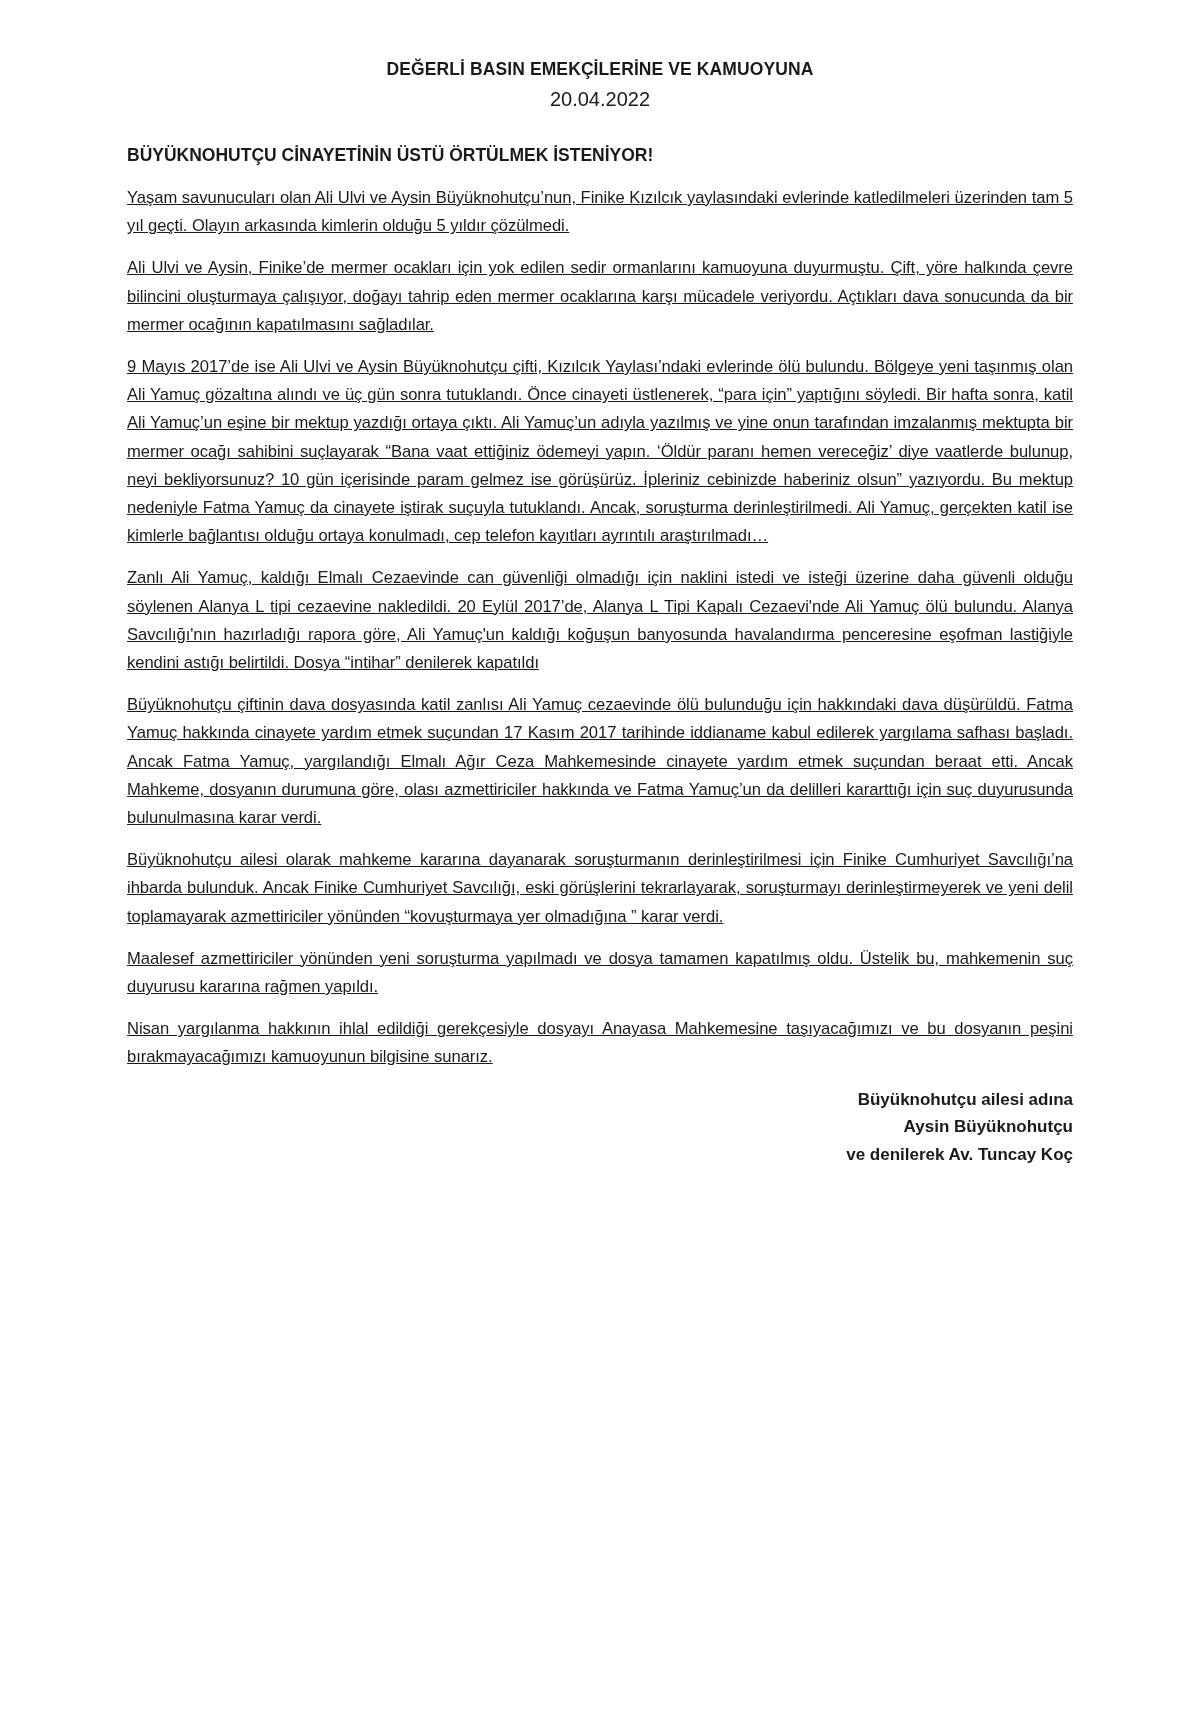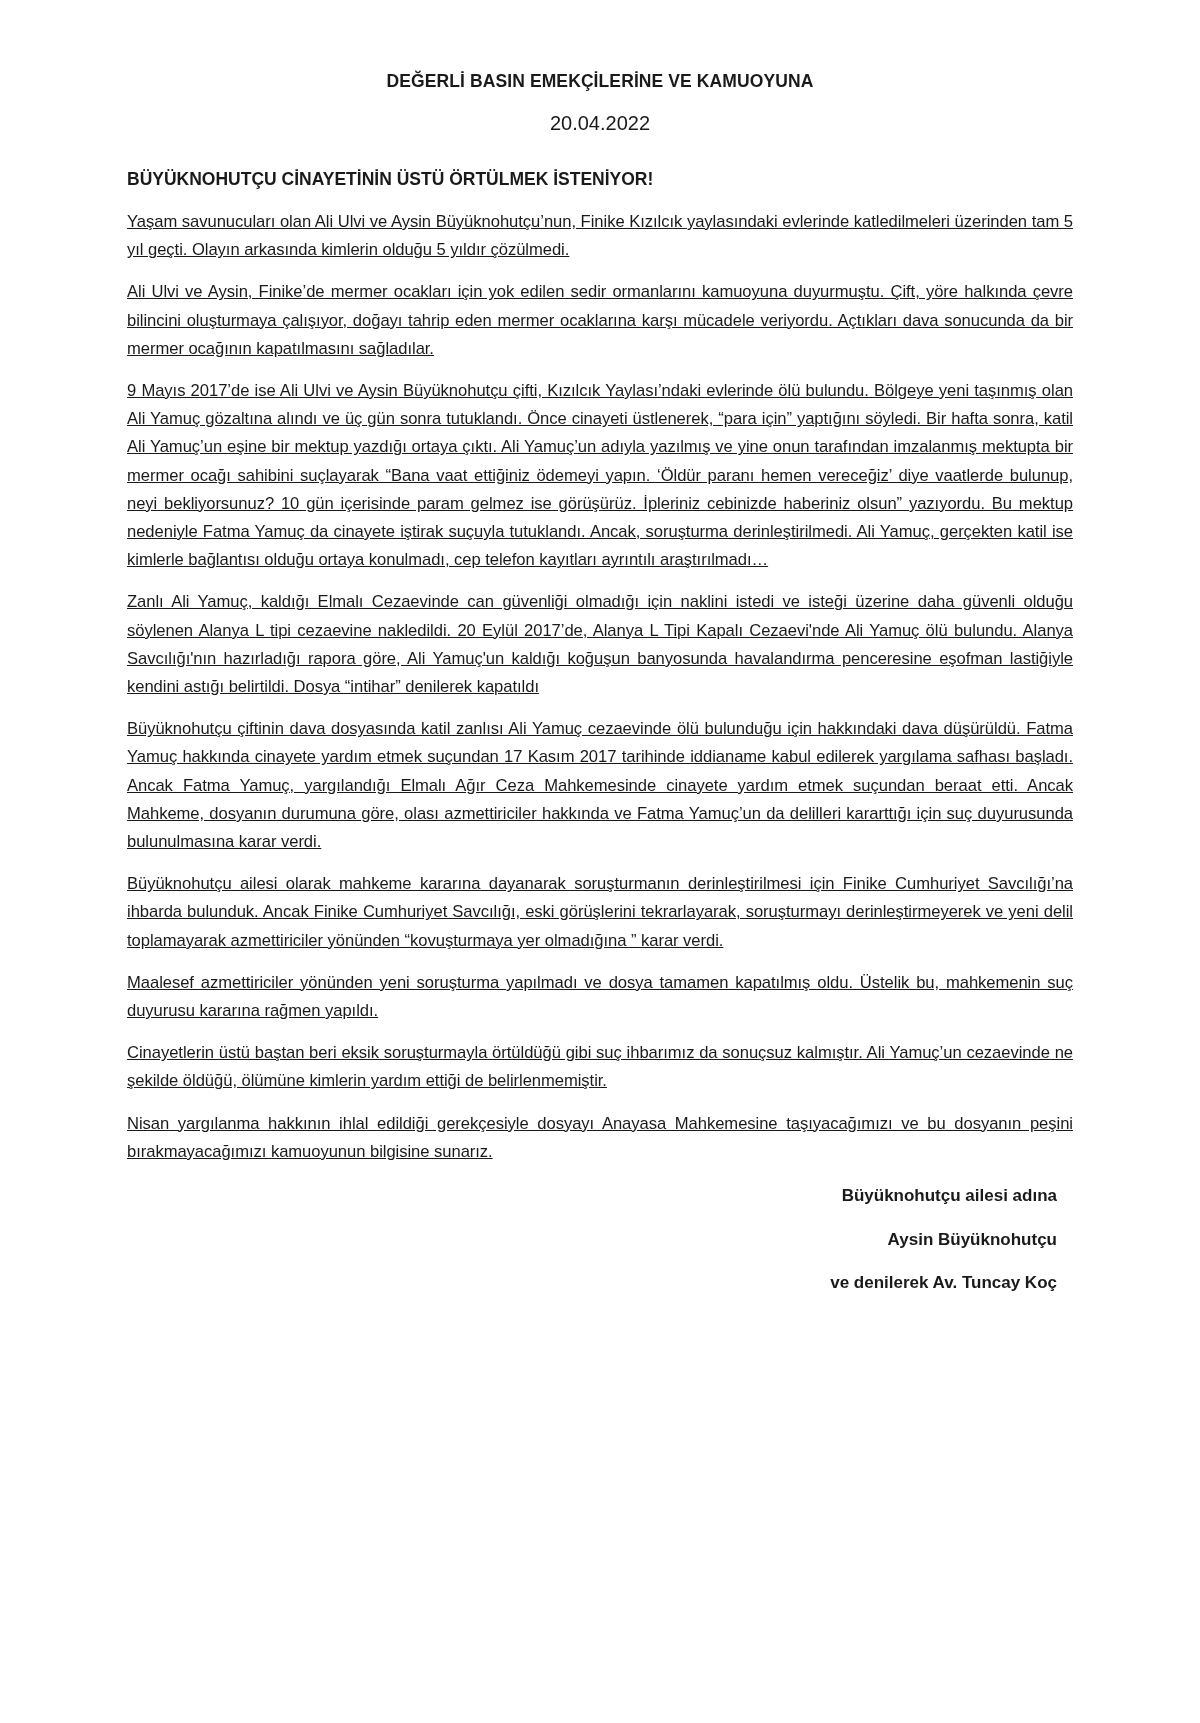--- a/index.html
+++ b/index.html
@@ -19,21 +19,21 @@
       position: absolute;
       left: 127px;
       top: 52px;
       width: 946px;
     }
     .header-title {
       text-align: center;
       font-weight: bold;
       font-size: 17.5px;
       line-height: 26px;
-      margin: 16px;
+      margin: 4px;
       letter-spacing: 0.1px;
     }
     .header-date {
       text-align: center;
       font-size: 20px;
       line-height: 26px;
       margin: 0;
     }
     .doc-title {
       text-align: left;
@@ -54,40 +54,39 @@
       letter-spacing: -0.05px;
     }
     .signature {
       text-align: right;
       font-weight: bold;
       font-size: 17px;
       line-height: 27.5px;
       margin-top: 12px;
     }
     .signature div {
-      margin: 16px;
+      margin: 0;
     }
   </style>
 </head>
 <body>
 
 <div class="page">
   <p class="header-title">DEĞERLİ BASIN EMEKÇİLERİNE VE KAMUOYUNA</p>
   <p class="header-date">20.04.2022</p>
   <h1 class="doc-title">BÜYÜKNOHUTÇU CİNAYETİNİN ÜSTÜ ÖRTÜLMEK İSTENİYOR!</h1>
 
   <div class="body">
     <p class="para">Yaşam savunucuları olan Ali Ulvi ve Aysin Büyüknohutçu’nun,  Finike Kızılcık yaylasındaki evlerinde katledilmeleri üzerinden tam 5 yıl geçti. Olayın arkasında kimlerin olduğu 5 yıldır çözülmedi.</p>
     <p class="para">Ali Ulvi ve Aysin, Finike’de mermer ocakları için yok edilen sedir ormanlarını kamuoyuna duyurmuştu. Çift, yöre halkında çevre bilincini oluşturmaya çalışıyor, doğayı tahrip eden mermer ocaklarına karşı mücadele veriyordu. Açtıkları dava sonucunda da bir mermer ocağının kapatılmasını sağladılar.</p>
     <p class="para">9 Mayıs 2017’de ise Ali Ulvi ve Aysin Büyüknohutçu çifti, Kızılcık Yaylası’ndaki evlerinde ölü bulundu. Bölgeye yeni taşınmış olan Ali Yamuç gözaltına alındı ve üç gün sonra tutuklandı. Önce cinayeti üstlenerek, “para için” yaptığını söyledi.  Bir hafta sonra, katil Ali Yamuç’un eşine bir mektup yazdığı ortaya çıktı.  Ali Yamuç’un adıyla yazılmış ve yine onun tarafından imzalanmış mektupta bir mermer ocağı sahibini suçlayarak “Bana vaat ettiğiniz ödemeyi yapın. ‘Öldür paranı hemen vereceğiz’ diye vaatlerde bulunup, neyi bekliyorsunuz? 10 gün içerisinde param gelmez ise görüşürüz. İpleriniz cebinizde haberiniz olsun” yazıyordu. Bu mektup nedeniyle Fatma Yamuç da cinayete iştirak suçuyla tutuklandı. Ancak, soruşturma derinleştirilmedi. Ali Yamuç, gerçekten katil ise kimlerle bağlantısı olduğu ortaya konulmadı, cep telefon kayıtları ayrıntılı araştırılmadı…</p>
     <p class="para">Zanlı Ali Yamuç, kaldığı Elmalı Cezaevinde can güvenliği olmadığı için naklini istedi ve isteği üzerine daha güvenli olduğu söylenen Alanya L tipi cezaevine nakledildi. 20 Eylül 2017’de, Alanya L Tipi Kapalı Cezaevi'nde Ali Yamuç ölü bulundu. Alanya Savcılığı'nın hazırladığı rapora göre, Ali Yamuç'un kaldığı koğuşun banyosunda havalandırma penceresine eşofman lastiğiyle kendini astığı belirtildi. Dosya “intihar” denilerek kapatıldı</p>
     <p class="para">Büyüknohutçu çiftinin dava dosyasında katil zanlısı Ali Yamuç cezaevinde ölü bulunduğu için hakkındaki dava düşürüldü. Fatma Yamuç hakkında cinayete yardım etmek suçundan 17 Kasım 2017 tarihinde iddianame kabul edilerek yargılama safhası başladı. Ancak Fatma Yamuç, yargılandığı Elmalı Ağır Ceza Mahkemesinde cinayete yardım etmek suçundan beraat etti. Ancak Mahkeme, dosyanın durumuna göre, olası azmettiriciler hakkında ve Fatma Yamuç’un da delilleri karart­tığı için suç duyurusunda bulunulmasına karar verdi.</p>
     <p class="para">Büyüknohutçu ailesi olarak mahkeme kararına dayanarak soruşturmanın derinleştirilmesi için Finike Cumhuriyet Savcılığı’na ihbarda bulunduk. Ancak Finike Cumhuriyet Savcılığı, eski görüşlerini tekrarlayarak, soruşturmayı derinleştirmeyerek ve yeni delil toplamayarak azmettiriciler yönünden “kovuşturmaya yer olmadığına ” karar verdi.</p>
     <p class="para">Maalesef azmettiriciler yönünden yeni soruşturma yapılmadı ve dosya tamamen kapatılmış oldu. Üstelik bu, mahkemenin suç duyurusu kararına rağmen yapıldı.</p>
-    <p class="para">Cinayetlerin üstü baştan beri eksik soruşturmayla örtüldüğü gibi suç ihbarımız da sonuçsuz kalmıştır. Ali Yamuç’un cezaevinde ne şekilde öldüğü, ölümüne kimlerin yardım ettiği de belirlenmemiştir.</p>
     <p class="para">Nisan yargılanma hakkının ihlal edildiği gerekçesiyle dosyayı Anayasa Mahkemesine taşıyacağımızı ve bu dosyanın peşini bırakmayacağımızı kamuoyunun bilgisine sunarız.</p>
   </div>
 
   <div class="signature">
     <div>Büyüknohutçu ailesi adına</div>
     <div>Aysin Büyüknohutçu</div>
     <div>ve denilerek Av. Tuncay Koç</div>
   </div>
 </div>
 

